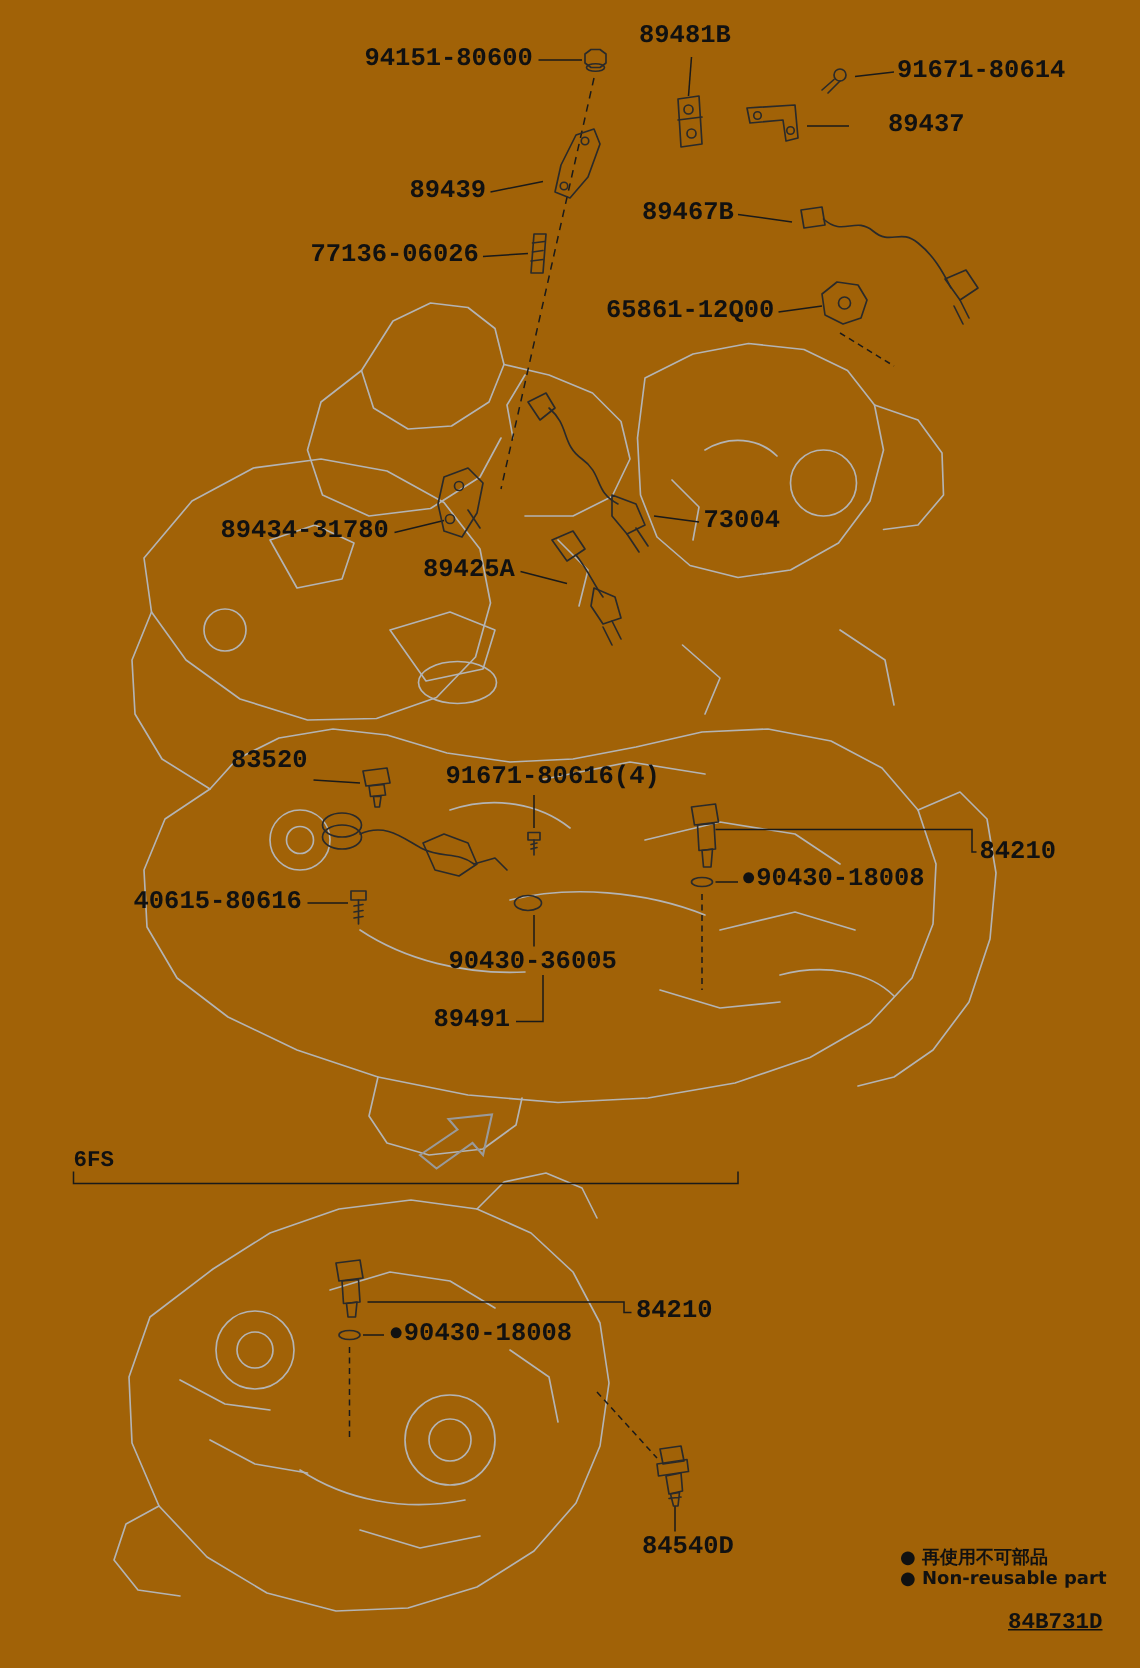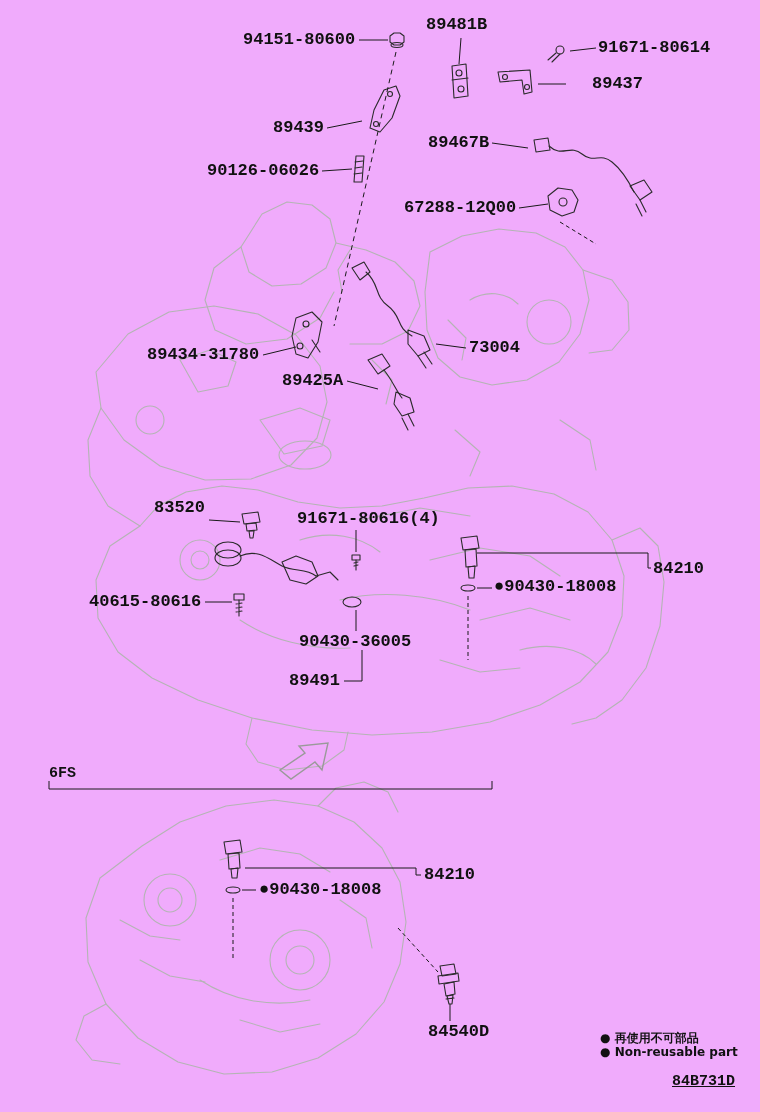--- a/index.html
+++ b/index.html
@@ -1,18 +1,18 @@
 <!DOCTYPE html>
 <html><head>
 <meta charset="utf-8">
 <style>
   * { margin:0; padding:0; box-sizing:border-box; }
   html,body { background:#ffffff; }
   #diagram {
-    position:relative; width:760px; height:1112px; background:#f0abfc;
+    position:relative; width:760px; height:1112px; background:#a16207;
     overflow:hidden; font-family:"Liberation Mono", monospace;
   }
   #art { position:absolute; left:0; top:0; width:760px; height:1112px; }
   .plabel {
     position:absolute; white-space:nowrap; color:#111;
     font:bold 17px/1.05 "Liberation Mono", monospace;
   }
   .plabel.sm { font-size:15px; }
   .legend-line {
     position:absolute; white-space:nowrap; color:#111;
@@ -220,22 +220,22 @@
       </g>
     </g>
   </svg>
 
   <div class="plabel" style="left:243px;top:31px">94151-80600</div>
   <div class="plabel" style="left:426px;top:16px">89481B</div>
   <div class="plabel" style="left:598px;top:39px">91671-80614</div>
   <div class="plabel" style="left:592px;top:75px">89437</div>
   <div class="plabel" style="left:273px;top:119px">89439</div>
   <div class="plabel" style="left:428px;top:134px">89467B</div>
-  <div class="plabel" style="left:207px;top:162px">90126-06026</div>
-  <div class="plabel" style="left:404px;top:199px">67288-12Q00</div>
+  <div class="plabel" style="left:207px;top:162px">77136-06026</div>
+  <div class="plabel" style="left:404px;top:199px">65861-12Q00</div>
   <div class="plabel" style="left:147px;top:346px">89434-31780</div>
   <div class="plabel" style="left:469px;top:339px">73004</div>
   <div class="plabel" style="left:282px;top:372px">89425A</div>
   <div class="plabel" style="left:154px;top:499px">83520</div>
   <div class="plabel" style="left:297px;top:510px">91671-80616(4)</div>
   <div class="plabel" style="left:653px;top:560px">84210</div>
   <div class="plabel" style="left:494px;top:578px">●90430-18008</div>
   <div class="plabel" style="left:89px;top:593px">40615-80616</div>
   <div class="plabel" style="left:299px;top:633px">90430-36005</div>
   <div class="plabel" style="left:289px;top:672px">89491</div>

